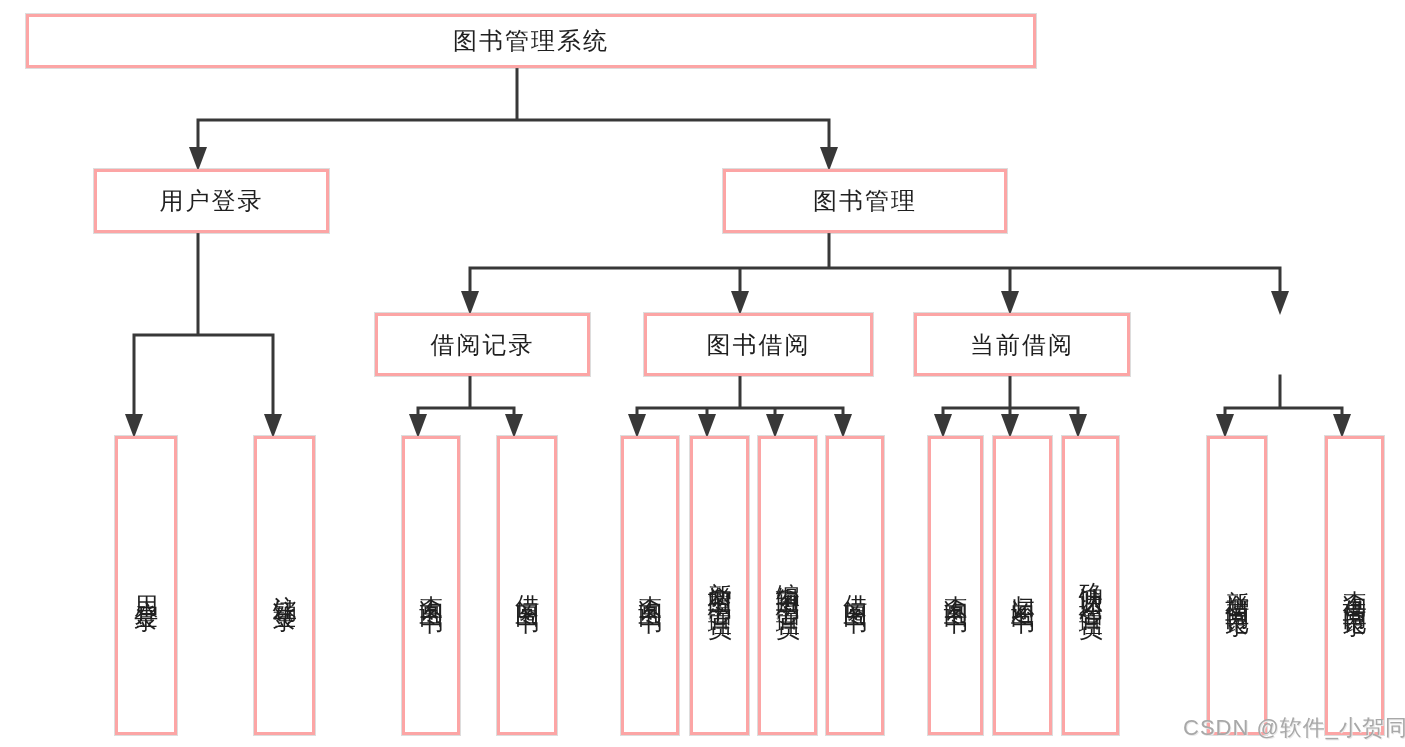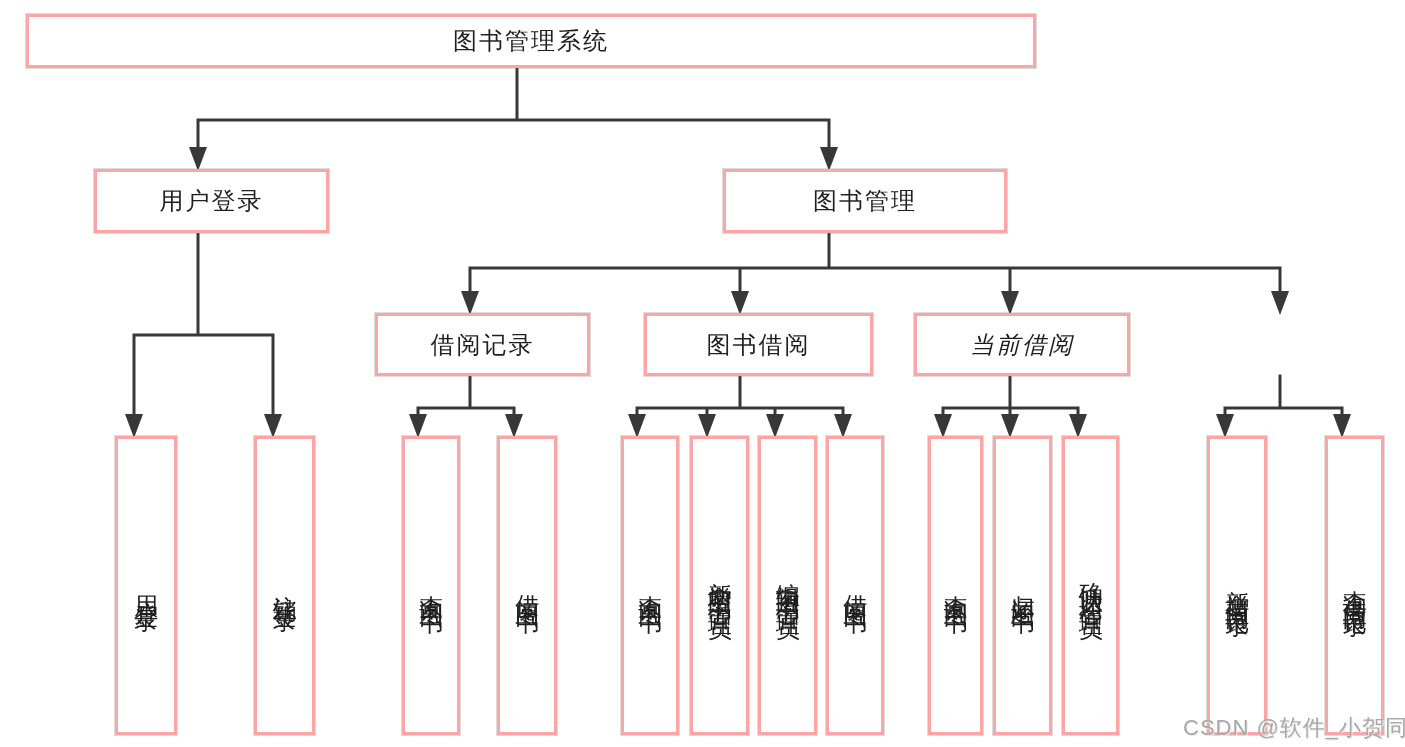--- a/index.html
+++ b/index.html
@@ -109,21 +109,21 @@
   <div class="box h" style="left:711px;top:169px;width:284px;height:64px;">
     <span>图书管理</span>
   </div>
 
   <div class="box h" style="left:363px;top:313px;width:215px;height:63px;">
     <span>借阅记录</span>
   </div>
   <div class="box h" style="left:632px;top:313px;width:229px;height:63px;">
     <span>图书借阅</span>
   </div>
-  <div class="box h" style="left:902px;top:313px;width:216px;height:63px;font-style:italic;">
+  <div class="box h" style="left:902px;top:313px;width:216px;height:63px;">
     <span>当前借阅</span>
   </div>
 
   <div class="box v" style="left:103px;top:436px;width:62px;height:299px;">
     <span>用户登录</span>
   </div>
   <div class="box v" style="left:242px;top:436px;width:61px;height:299px;">
     <span>注销登录</span>
   </div>
 

